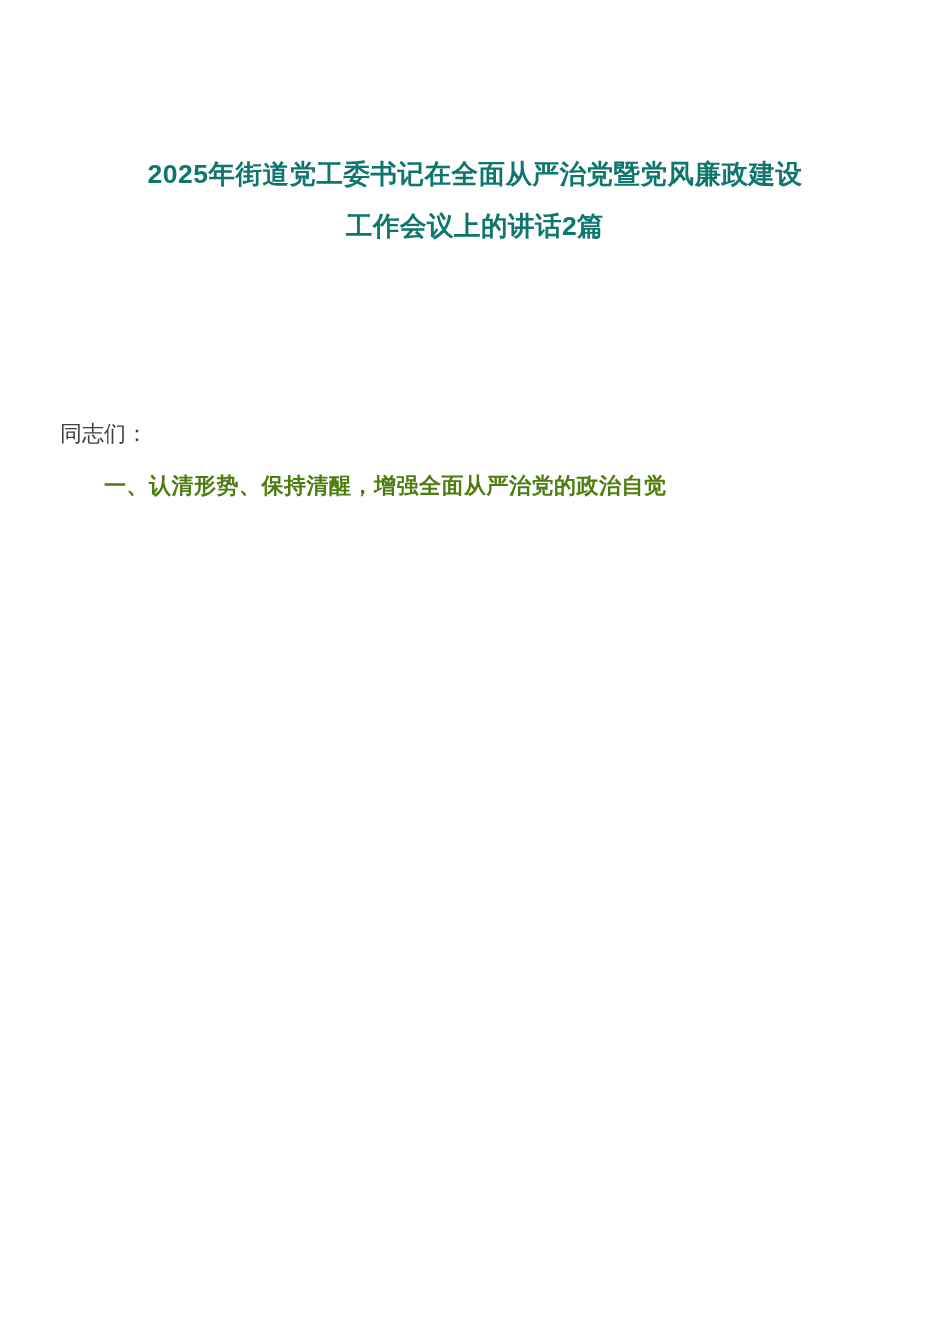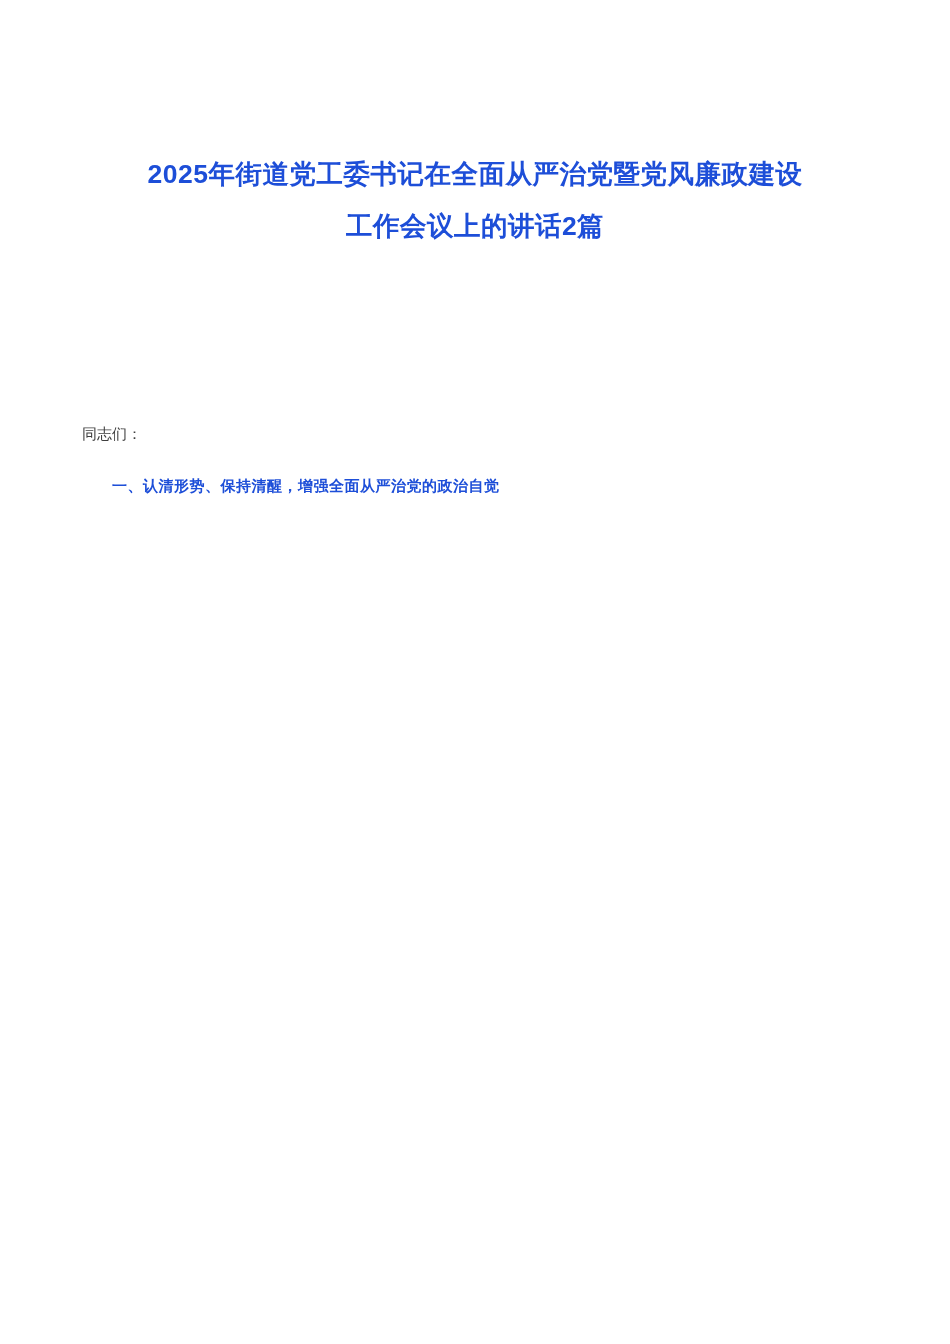--- a/index.html
+++ b/index.html
@@ -20,43 +20,43 @@
     box-sizing: border-box;
   }
   .doc-title {
     margin: 0;
     padding: 148px 138px 0 138px;
     font-family: "Liberation Sans", sans-serif;
     font-weight: 700;
     font-size: 26.5px;
     line-height: 52px;
     text-align: center;
-    color: #1d4ed8;
+    color: #0f766e;
     letter-spacing: 0.5px;
   }
   .doc-body {
     margin-top: 156px;
-    padding: 0 82px;
+    padding: 0 60px;
     font-family: "Liberation Serif", serif;
-    font-size: 15px;
+    font-size: 22px;
     line-height: 52px;
     text-align: justify;
     color: #3e3e3e;
   }
   .doc-body p {
     margin: 0;
     text-indent: 2em;
   }
   .doc-body p.salutation {
     text-indent: 0;
   }
   .doc-body p.heading {
     font-family: "Liberation Sans", sans-serif;
     font-weight: 700;
-    color: #1d4ed8;
+    color: #4d7c0f;
     letter-spacing: 0.5px;
   }
 </style>
 </head>
 <body>
 
 <div class="page">
 
   <h1 class="doc-title">2025年街道党工委书记在全面从严治党暨党风廉政建设工作会议上的讲话2篇</h1>
 

